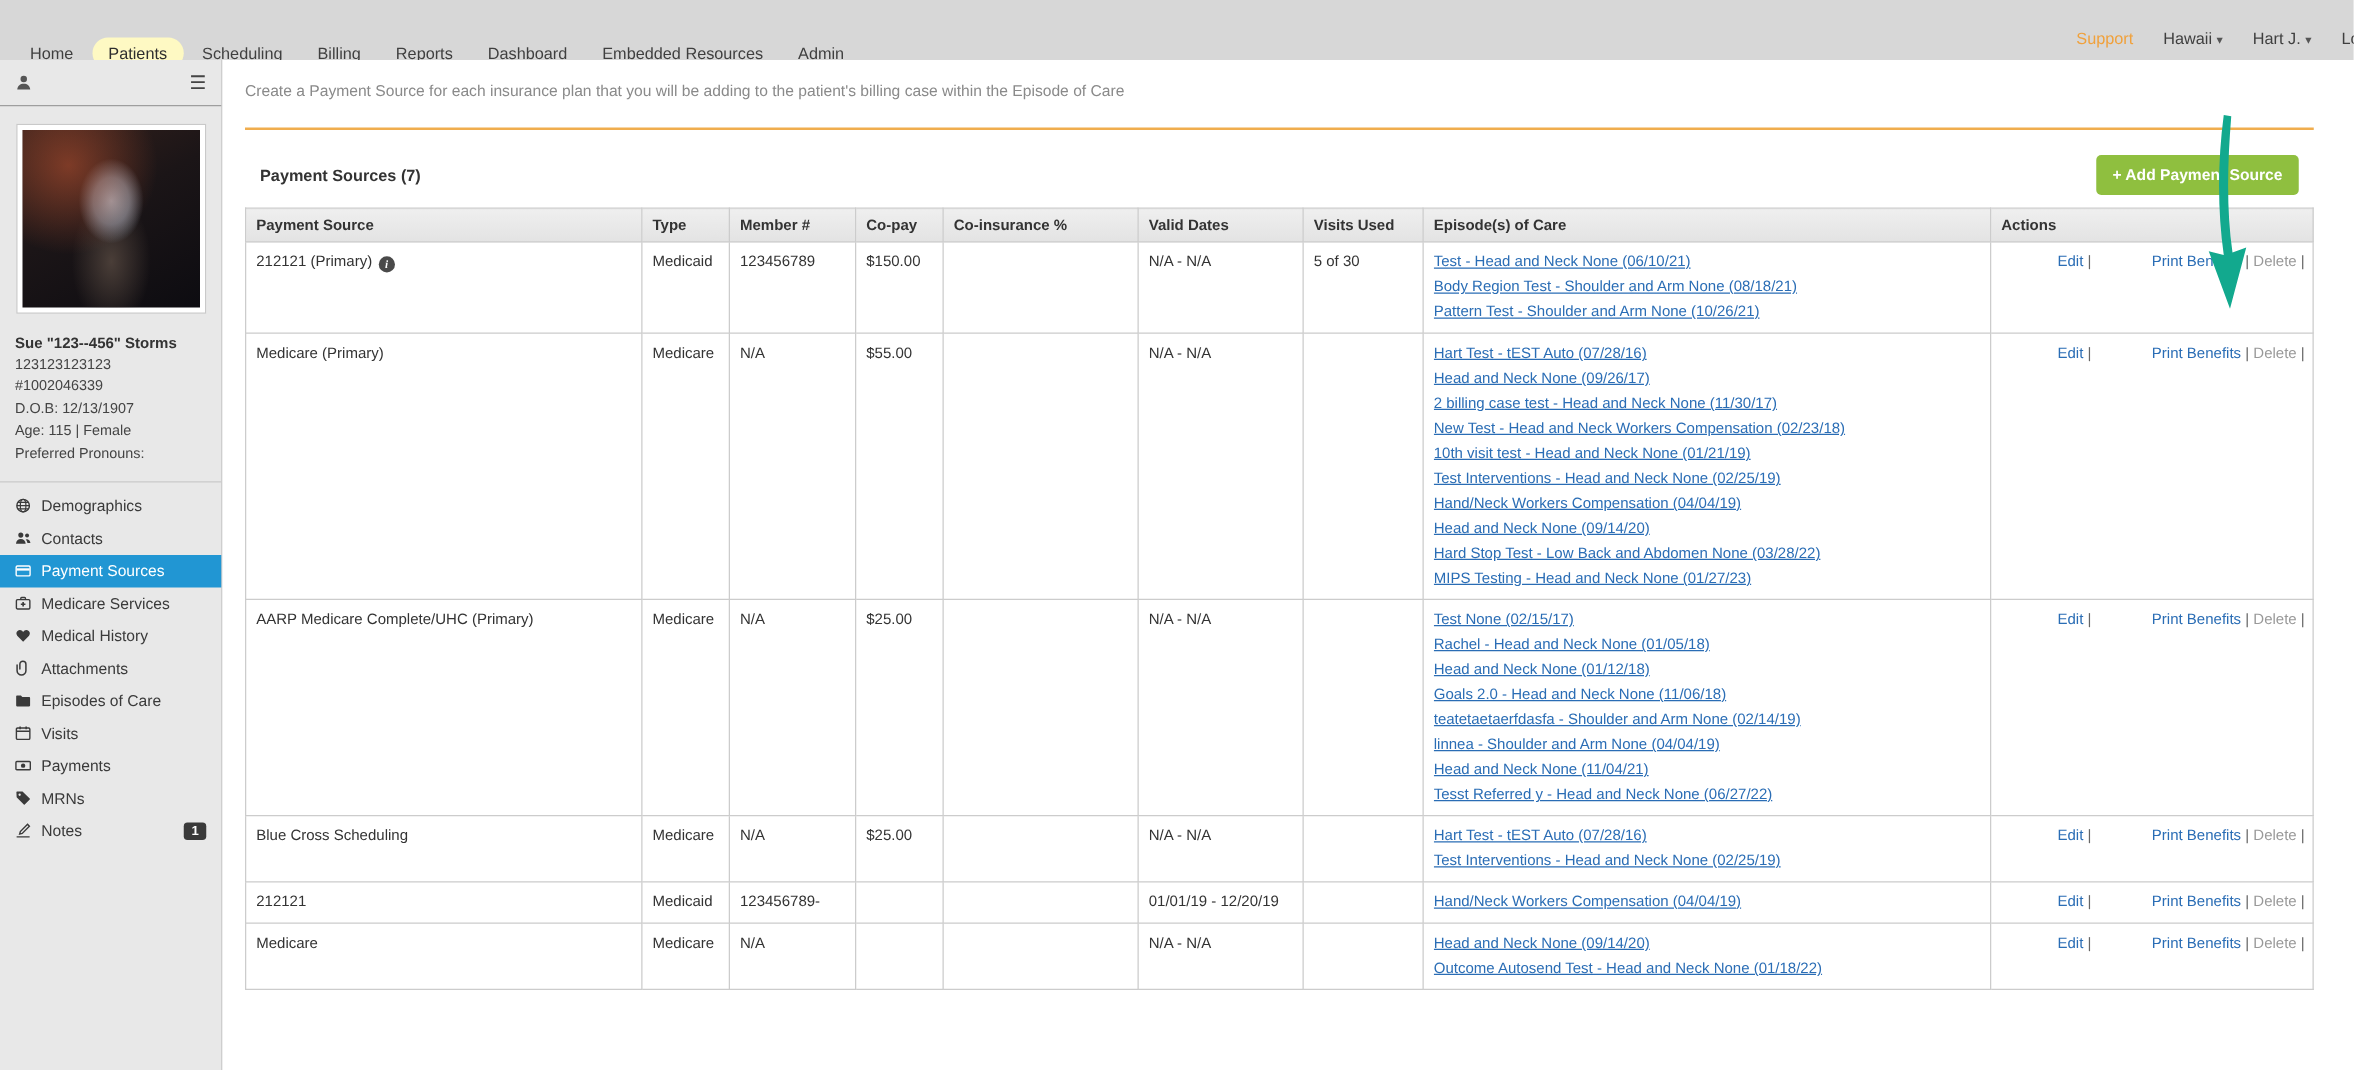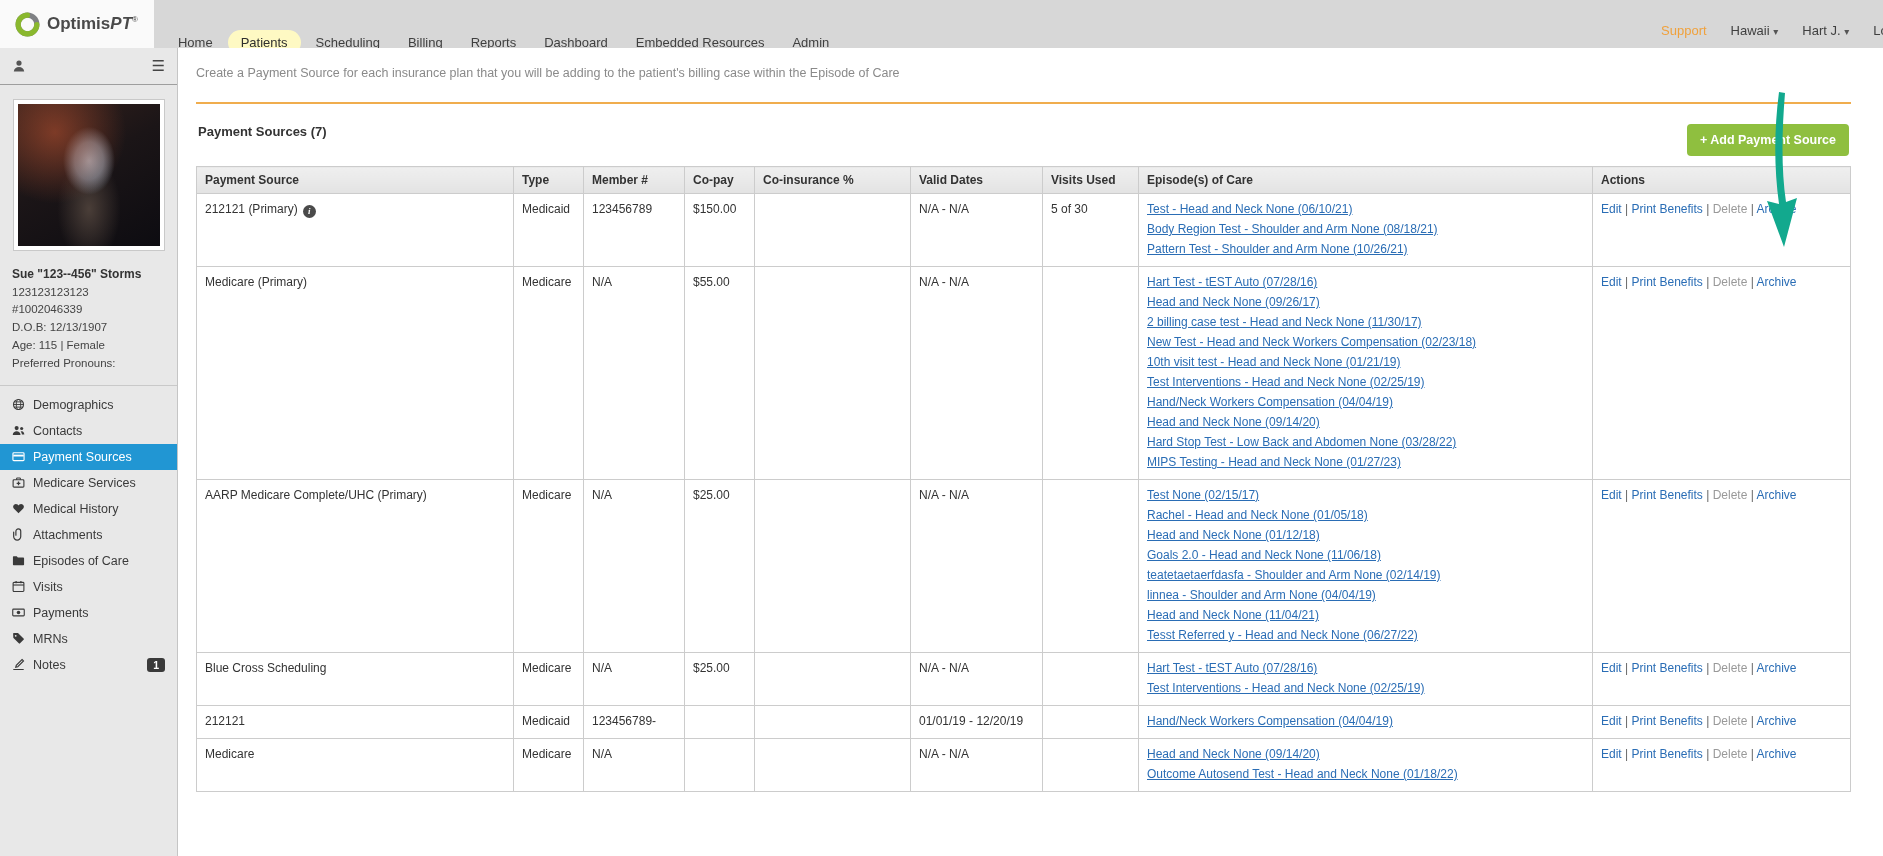--- a/index.html
+++ b/index.html
@@ -46,54 +46,47 @@
   .mi{width:13px;height:13px;flex:0 0 13px;}
   .menu-label{white-space:nowrap;}
   .menu-badge{margin-left:auto;background:#3a3a3a;color:#fff;font-size:10.5px;padding:1px 6px;border-radius:3px;font-weight:bold;}
 
   
   .content{flex:1;padding:18px 32px 0 18px;background:#fff;position:relative;box-sizing:border-box;}
   .page-title{font-size:18px;font-weight:bold;color:#333;margin:10px 0 6px;}
   .help-circle{display:inline-block;width:16px;height:16px;border-radius:50%;background:var(--link,#2a6db5);color:#fff;font-size:11px;line-height:16px;text-align:center;font-weight:bold;margin-left:6px;vertical-align:1px;cursor:pointer;}
   .subtitle{color:#8a8a8a;font-size:12.5px;margin:0 0 0;}
   .orange-rule{border:none;border-top:2px solid var(--rule_orange,#f0ad4e);margin:22px 0 0;}
-  .section-row{display:flex;align-items:flex-start;justify-content:space-between;margin:20px 2px 10px;}
+  .section-row{display:flex;align-items:center;justify-content:space-between;margin:20px 12px 10px;}
   .section-title{font-weight:bold;font-size:13px;color:#333;}
   .add-btn{background:var(--button_green,#8fbf3f);color:#fff;border:none;border-radius:4px;padding:9px 13px;font-size:12.5px;font-weight:bold;cursor:pointer;font-family:"Liberation Sans",sans-serif;}
 
   
   .ps-table{width:100%;border-collapse:collapse;table-layout:fixed;font-size:12px;}
   .ps-table th,.ps-table td{border:1px solid #ccc;padding:6px 8px;vertical-align:top;text-align:left;}
   .ps-table thead th{background:linear-gradient(#efefef,#e3e3e3);font-weight:bold;color:#333;white-space:nowrap;}
   .ps-table td{line-height:1.5;}
   a{color:var(--link,#2a6db5);}
   .episode-link{text-decoration:underline;}
   .episode-line{margin-bottom:2px;white-space:nowrap;overflow:hidden;text-overflow:ellipsis;}
   .cell-actions{white-space:nowrap;}
-  .action-link{text-decoration:none;cursor:pointer;}
+  .action-link{text-decoration:none;cursor:pointer;margin-left:45px;}
   .action-disabled{color:#999;}
   .sep{color:#666;}
   .info-circle{display:inline-block;width:13px;height:13px;border-radius:50%;background:#4a4a4a;color:#fff;font-size:9px;font-style:italic;font-weight:bold;text-align:center;line-height:13px;margin-left:5px;vertical-align:-1px;font-family:"Liberation Serif",serif;cursor:pointer;}
 
   
   .arrow-annotation{position:absolute;left:1752px;top:90px;width:60px;height:160px;z-index:50;pointer-events:none;}
 </style>
 </head>
 <body>
 
 <div class="app">
 
   <header class="topnav">
-    <div class="brand">
-      <svg class="logo" viewBox="0 0 26 26">
-        <circle cx="13" cy="13" r="9" fill="none" stroke="#7f8184" stroke-width="5"></circle>
-        <path d="M13 4a9 9 0 1 0 9 9" fill="none" stroke="#8ab82e" stroke-width="5" stroke-linecap="round"></path>
-      </svg>
-      <span class="brand-text"><span>Optimis</span><i>PT</i><sup>®</sup></span>
-    </div>
     <nav class="main-nav">
         <a class="nav-item" href="#">Home</a>
         <a class="nav-item active" href="#">Patients</a>
         <a class="nav-item" href="#">Scheduling</a>
         <a class="nav-item" href="#">Billing</a>
         <a class="nav-item" href="#">Reports</a>
         <a class="nav-item" href="#">Dashboard</a>
         <a class="nav-item" href="#">Embedded Resources</a>
         <a class="nav-item" href="#">Admin</a>
       </nav>

